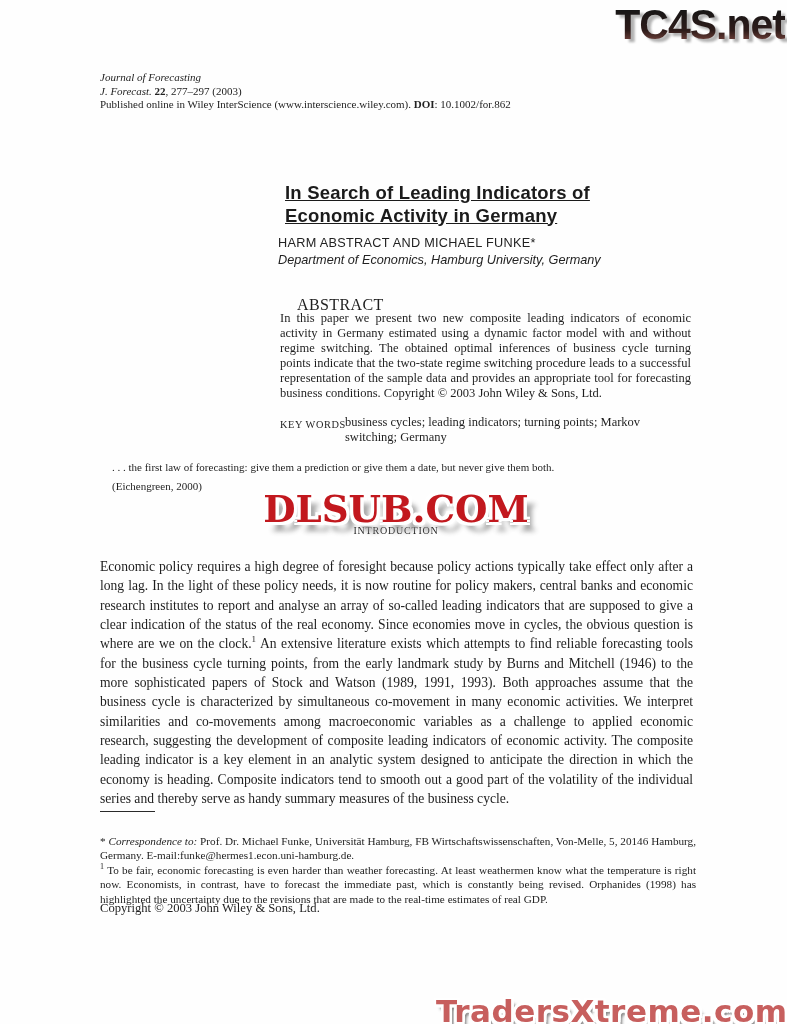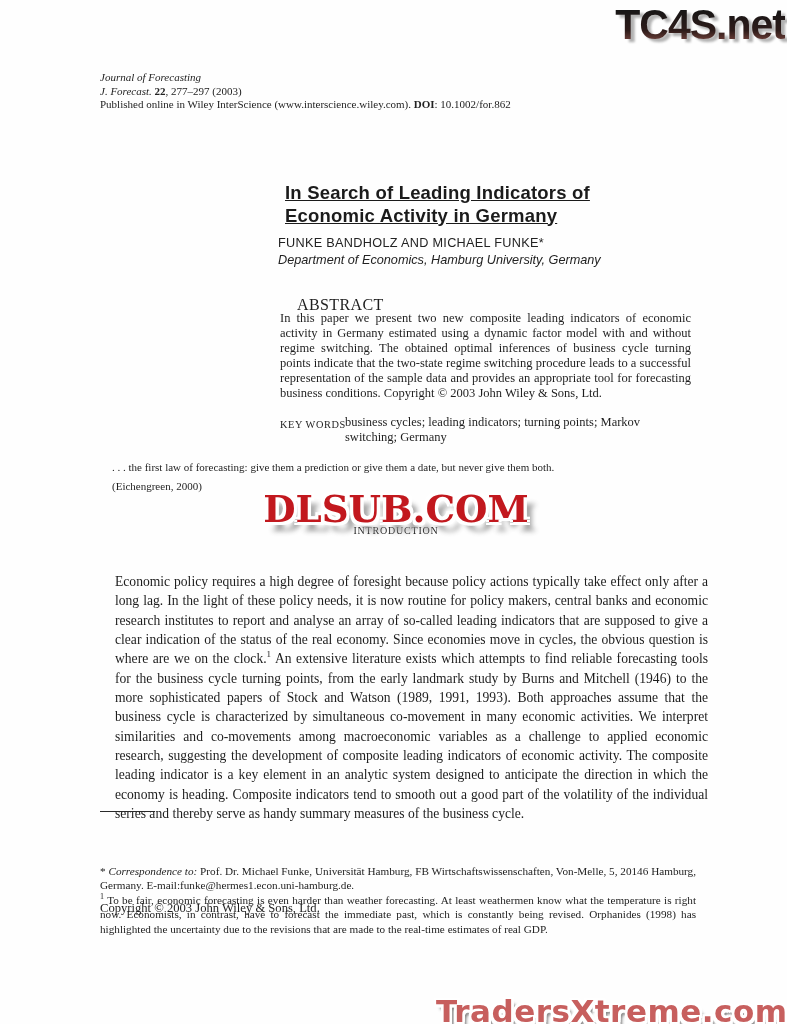--- a/index.html
+++ b/index.html
@@ -158,42 +158,42 @@
     width: 592px;
     text-align: center;
     font-size: 10px;
     letter-spacing: 0.8px;
     z-index: 1;
   }
   .body-para {
     left: 100px;
     top: 557px;
     width: 593px;
-    margin: 15px;
+    margin: 0;
     font-size: 13.6px;
     line-height: 19.35px;
     text-align: justify;
     color: #1d1d1d;
   }
   .body-para sup {
     font-size: 9px;
     line-height: 0;
   }
 
   
   .footnote-rule {
     left: 100px;
     top: 811px;
     width: 55px;
     border-top: 1.3px solid #2a2a2a;
     height: 0;
   }
   .footnotes {
     left: 100px;
-    top: 864px;
+    top: 834px;
     width: 596px;
     font-size: 11.2px;
     line-height: 14.4px;
     text-align: justify;
     color: #222;
   }
   .footnotes p { margin: 0; }
   .footnotes sup { font-size: 8px; line-height: 0; }
 
   .copyright {
@@ -210,21 +210,21 @@
   <div class="abs wm-tc4s">TC4S.net</div>
 
   <div class="abs journal-header">
     <div class="italic">Journal of Forecasting</div>
     <div><span class="italic">J. Forecast. </span><span class="bold">22</span><span>, 277–297 (2003)</span></div>
     <div><span>Published online in Wiley InterScience (www.interscience.wiley.com). </span><span class="bold">DOI</span><span>: 10.1002/for.862</span></div>
   </div>
 
   <h1 class="abs title"><span>In Search of Leading Indicators of</span><br><span>Economic Activity in Germany</span></h1>
 
-  <div class="abs authors">FUNKE BANDHOLZ AND MICHAEL FUNKE*</div>
+  <div class="abs authors">HARM ABSTRACT AND MICHAEL FUNKE*</div>
   <div class="abs affiliation">Department of Economics, Hamburg University, Germany</div>
 
   <div class="abs abstract-heading">ABSTRACT</div>
   <div class="abs abstract-body">In this paper we present two new composite leading indicators of economic activity in Germany estimated using a dynamic factor model with and without regime switching. The obtained optimal inferences of business cycle turning points indicate that the two-state regime switching procedure leads to a successful representation of the sample data and provides an appropriate tool for forecasting business conditions.  Copyright © 2003 John Wiley &amp; Sons, Ltd.</div>
 
   <div class="abs keywords">
     <span class="kw-label">KEY WORDS</span>
     <span>business cycles; leading indicators; turning points; Markov switching; Germany</span>
   </div>
 

